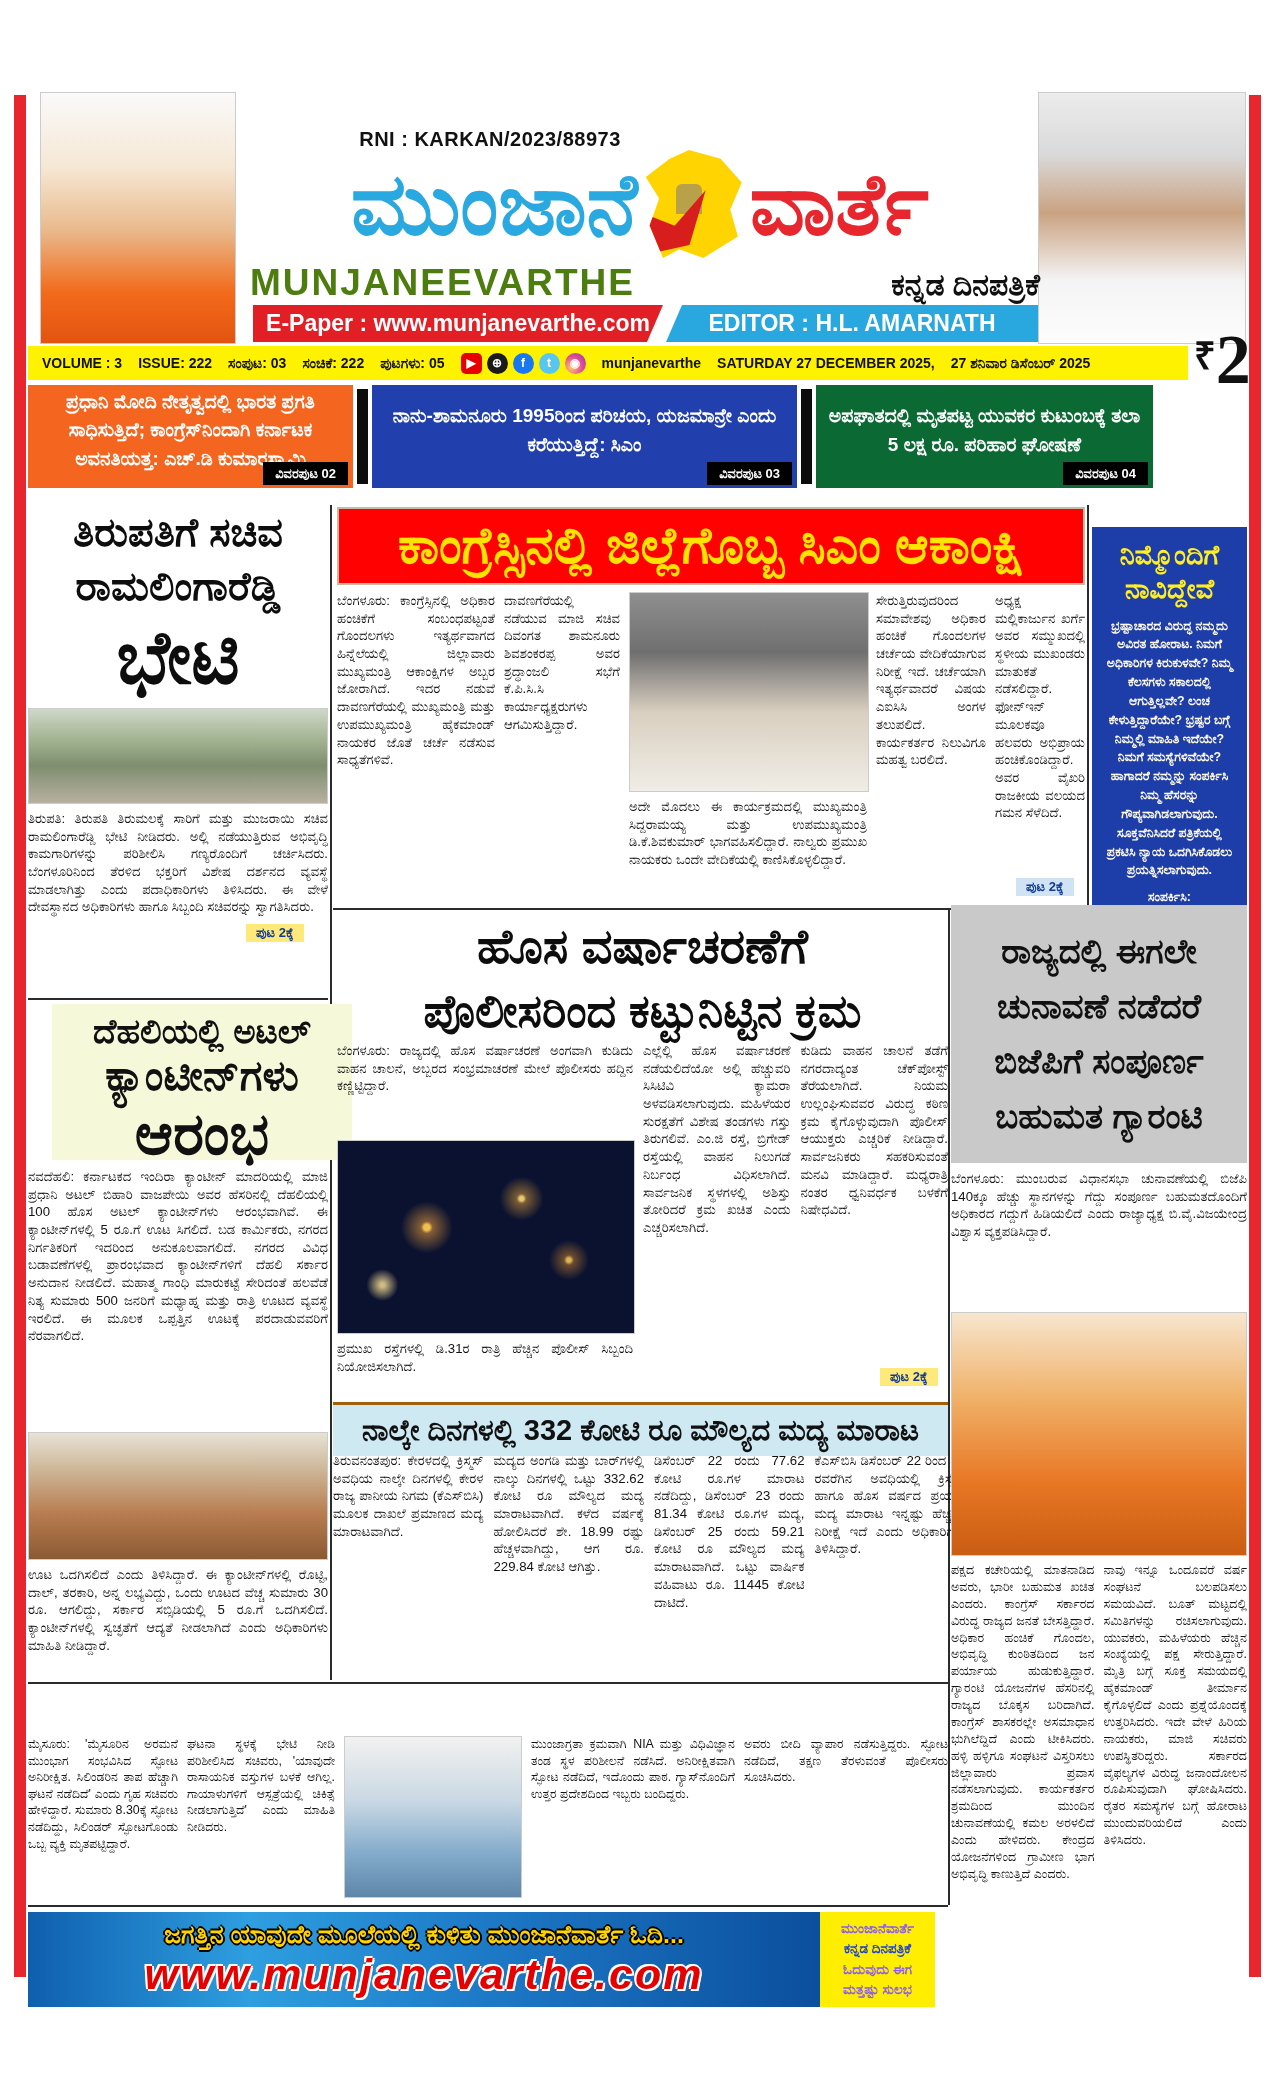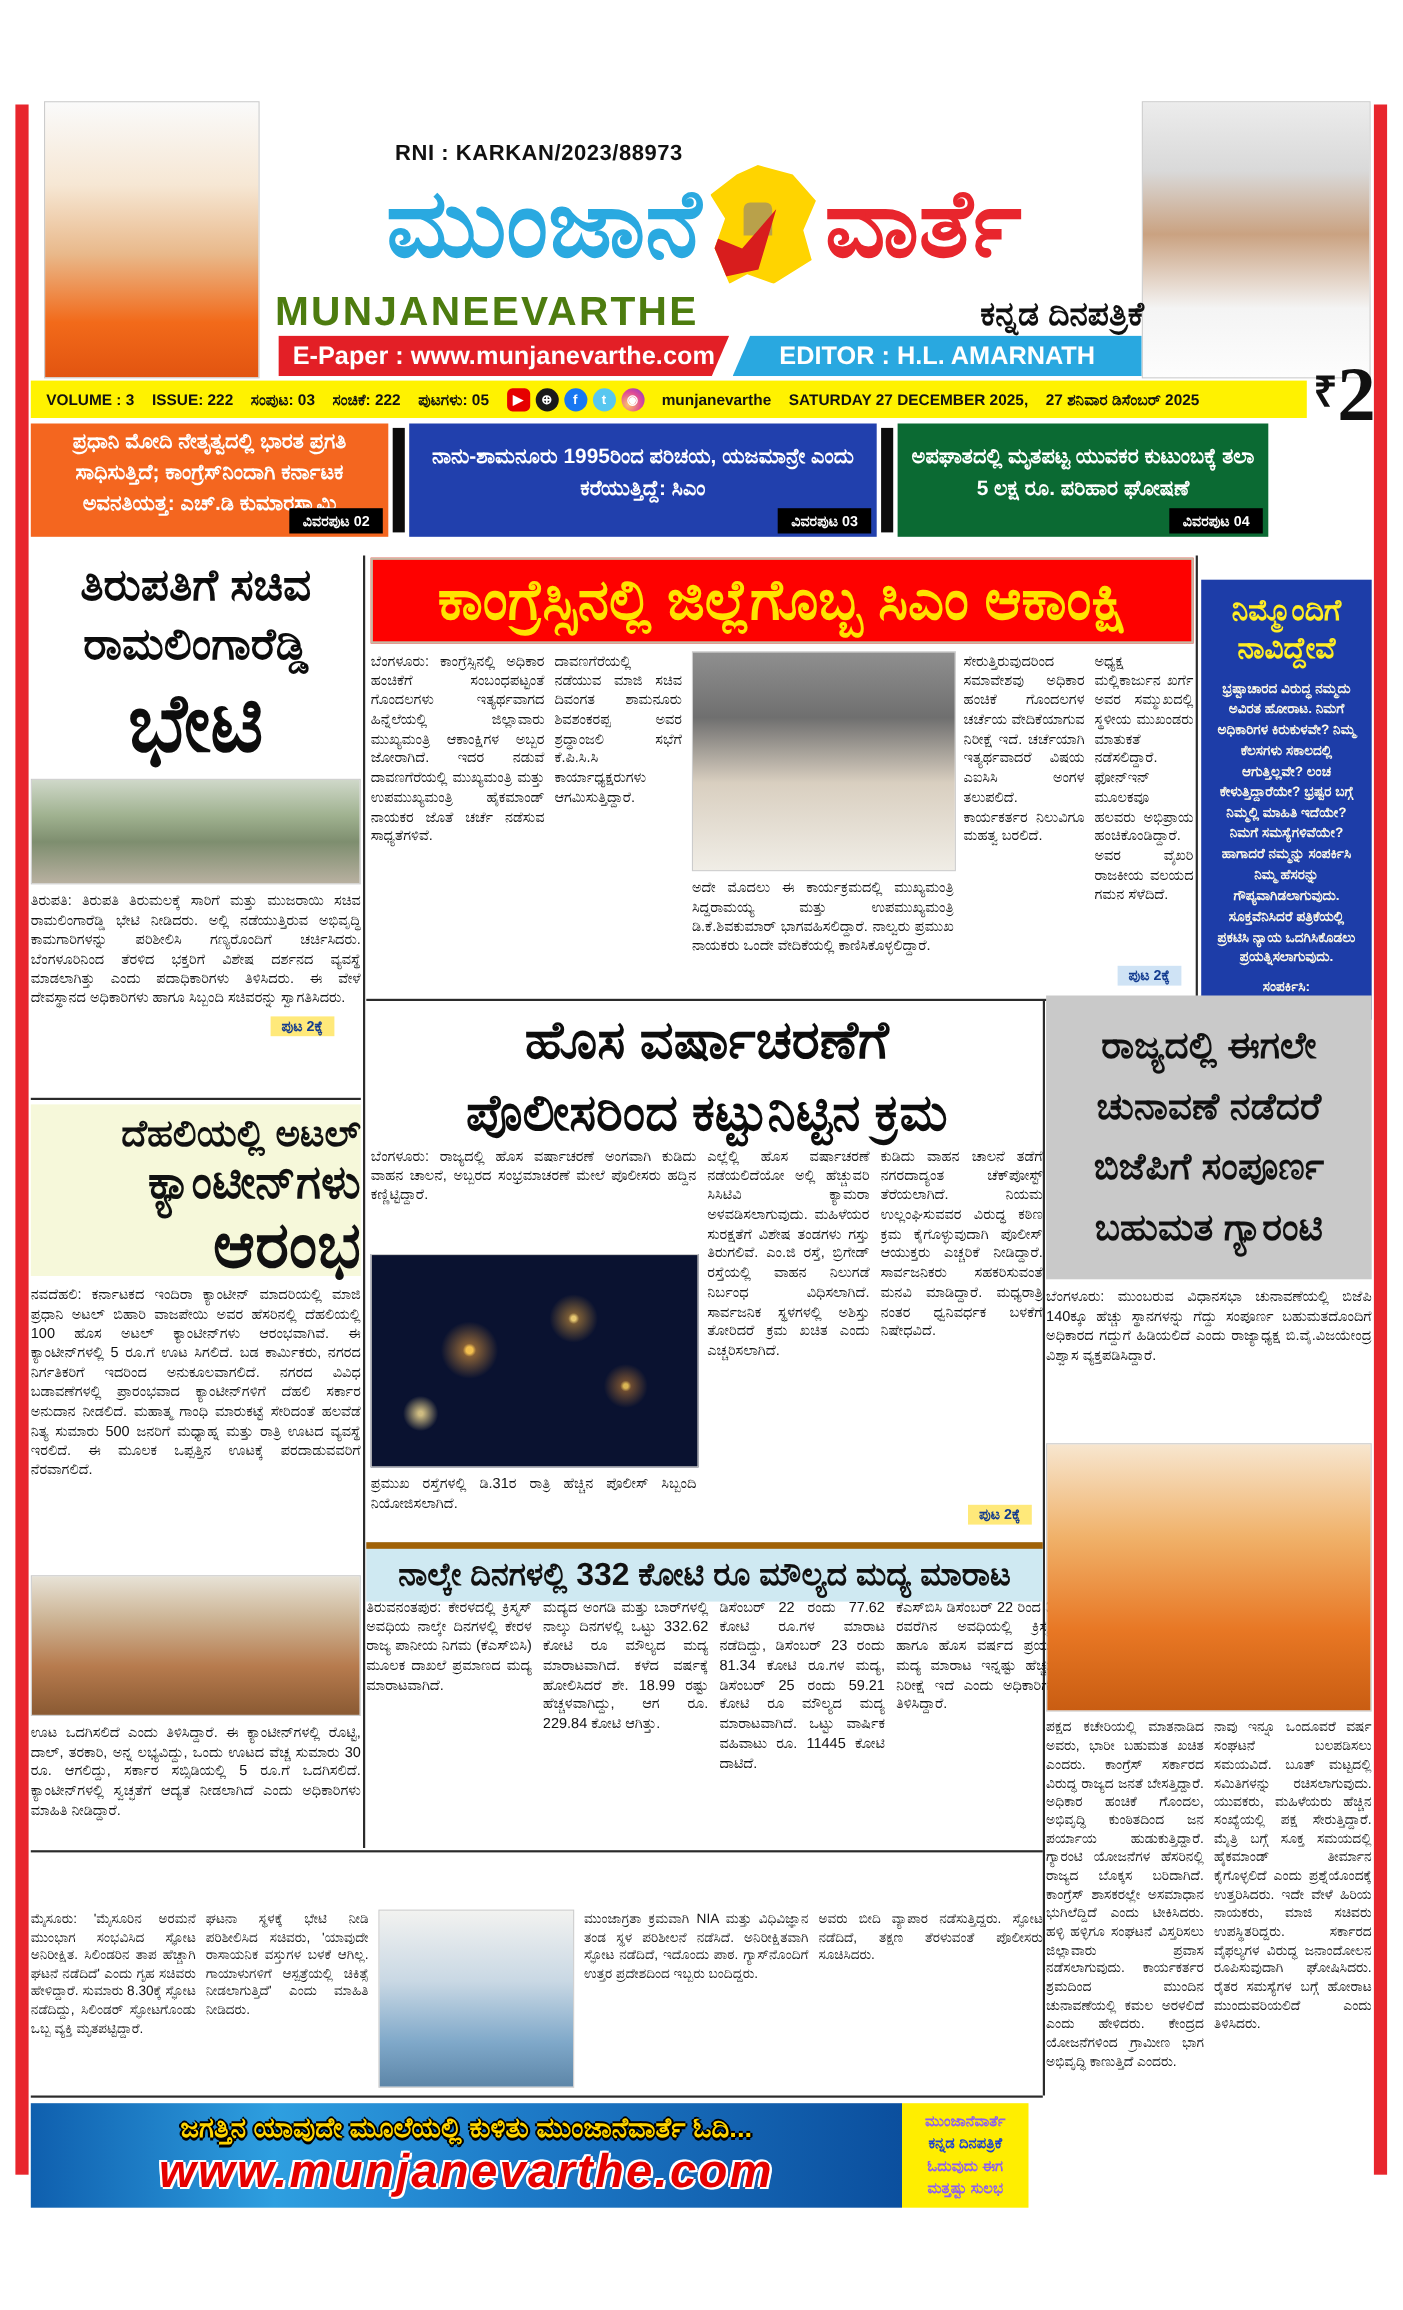--- a/index.html
+++ b/index.html
@@ -44,22 +44,22 @@
   .tdiv{position:absolute;top:389px;height:95px;width:11px;background:#0c0c0c;}
   
   .col{font-size:13.2px;line-height:1.34;text-align:justify;overflow:hidden;}
   .tag{background:#ffe97a;color:#123a8f;font-weight:bold;font-size:13px;padding:1px 10px;}
   .vrule{position:absolute;width:2px;background:#2b2b2b;}
   .hrule{position:absolute;height:2px;background:#2b2b2b;}
   
   .kn-head{font-weight:bold;color:#0d0d0d;text-align:center;line-height:1.2;}
   .red-banner{background:#fe0100;color:#ffe300;display:flex;align-items:center;justify-content:center;
               font-weight:bold;font-size:51px;border:2px solid #c7b9a4;}
-  .canteen-head{background:#f6f8da;text-align:right;font-weight:bold;}
-  .lq-head{background:#cfe9f2;border-top:6px solid #a16207;display:flex;align-items:center;justify-content:center;
+  .canteen-head{background:#f6f8da;text-align:center;font-weight:bold;margin-left:24px;}
+  .lq-head{background:#cfe9f2;border-top:3px solid #a16207;display:flex;align-items:center;justify-content:center;
            font-weight:bold;font-size:29px;}
   .bjp-head{background:#c9c9c9;display:flex;flex-direction:column;justify-content:center;text-align:center;
             font-weight:bold;font-size:34px;line-height:1.62;}
   
   .support{background:#1d3da8;color:#fffbe8;text-align:center;padding:12px 9px;margin-top:20px;}
   .support .t{color:#ffee24;font-weight:bold;font-size:27px;line-height:1.25;}
   .support .b{font-size:12.4px;line-height:1.52;font-weight:bold;margin-top:10px;}
   .support .p{font-size:15px;font-weight:bold;color:#dff0ff;margin-top:4px;}
   
   .ph-group{background:linear-gradient(180deg,#cfd8c9 0%,#9fb18f 35%,#7e8e6f 60%,#b8b0a0 100%);}

